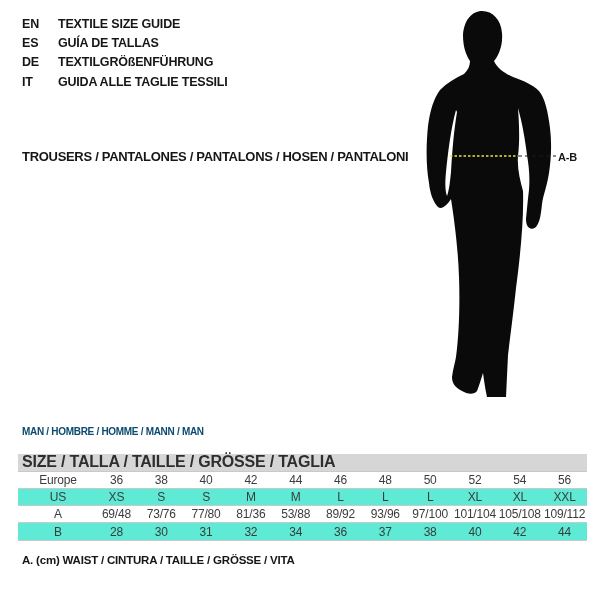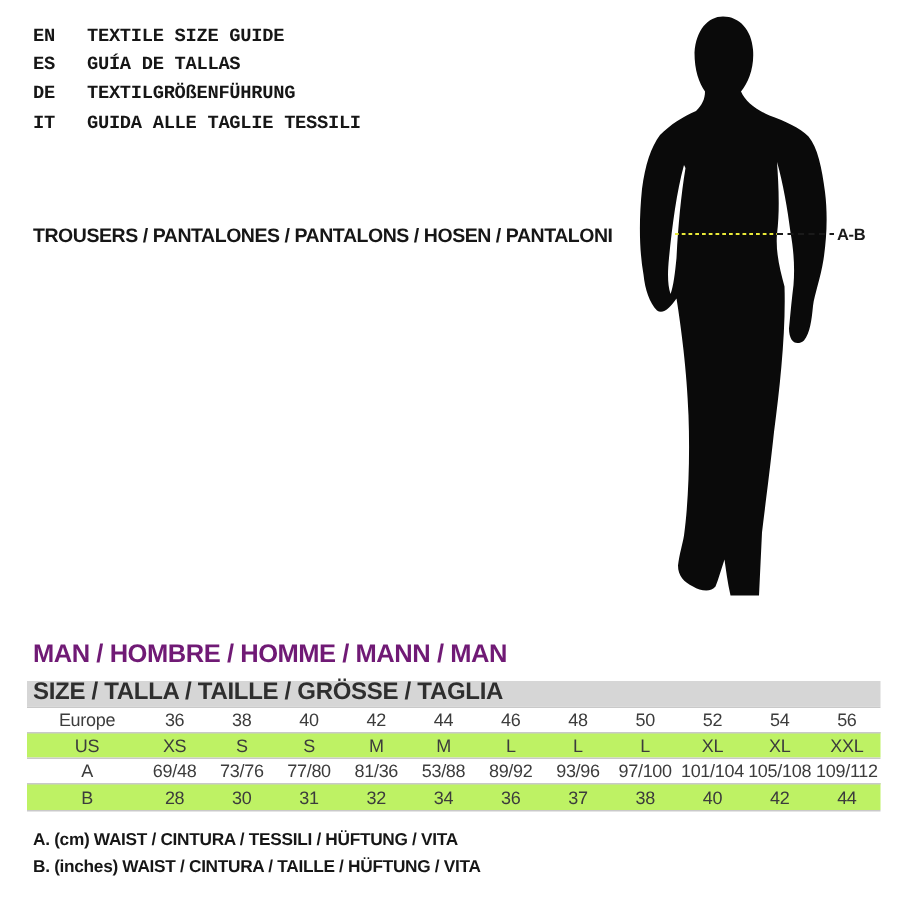--- a/index.html
+++ b/index.html
@@ -1,34 +1,34 @@
 <!DOCTYPE html>
 <html><head>
 <meta charset="utf-8">
 <style>
   html,body{margin:0;padding:0;background:#fff;}
   .canvas{
     position:relative;width:600px;height:600px;background:#ffffff;overflow:hidden;
     font-family:"Liberation Sans",sans-serif;color:#151515;
   }
   
-  .lang-list{position:absolute;left:22px;top:14px;font-family:Liberation Mono, monospace;}
+  .lang-list{position:absolute;left:22px;top:14px;}
   .lang-row{display:flex;align-items:center;height:19.4px;font-size:12.5px;font-weight:bold;letter-spacing:-0.2px;color:#161616;}
   .lang-code{width:36px;flex:0 0 36px;}
   
   .category-title{position:absolute;left:22px;top:109px;font-size:13px;font-weight:bold;letter-spacing:-0.3px;color:#161616;white-space:nowrap;margin-top:40px;}
-  .section-title{position:absolute;left:22px;top:426px;font-size:17px;font-weight:bold;letter-spacing:-0.3px;color:#701a75;white-space:nowrap;}
+  .section-title{position:absolute;left:22px;top:426px;font-size:10px;font-weight:bold;letter-spacing:-0.3px;color:#0c4a6e;white-space:nowrap;}
   
   .silhouette-wrap{position:absolute;left:390px;top:0px;width:200px;height:400px;}
   .ab-label{position:absolute;left:558px;top:151px;font-size:11px;font-weight:bold;color:#1a1a1a;letter-spacing:-0.2px;}
   
   .size-table{position:absolute;left:18px;top:454px;width:569px;border-bottom:1px solid #c9c9c9;}
   .thead{height:16.5px;line-height:16.5px;background:#d6d6d6;color:#2e2e2e;font-size:16px;font-weight:bold;letter-spacing:-0.2px;padding-left:4px;}
   .trow{display:grid;grid-template-columns:76px repeat(11,1fr);height:16.3px;align-items:center;border-top:1px solid #c9c9c9;font-size:12px;color:#3c3c3c;letter-spacing:-0.2px;}
-  .trow.alt{background:#bef264;}
+  .trow.alt{background:#5eead4;}
   .tcell{text-align:center;white-space:nowrap;overflow:visible;}
   .tcell.rowlabel{text-align:center;padding-left:4px;}
   
   .footnotes{position:absolute;left:22px;top:552px;}
   .footnote{height:17.5px;line-height:17.5px;font-size:11.5px;font-weight:bold;letter-spacing:-0.2px;color:#161616;white-space:nowrap;}
 </style>
 </head>
 <body>
 
 <div class="canvas">
@@ -162,17 +162,16 @@
       <div class="tcell">36</div>
       <div class="tcell">37</div>
       <div class="tcell">38</div>
       <div class="tcell">40</div>
       <div class="tcell">42</div>
       <div class="tcell">44</div>
     </div>
   </div>
 
   <div class="footnotes">
-    <div class="footnote">A. (cm) WAIST / CINTURA / TESSILI / HÜFTUNG / VITA</div>
-    <div class="footnote">B. (inches) WAIST / CINTURA / TAILLE / HÜFTUNG / VITA</div>
+    <div class="footnote">A. (cm) WAIST / CINTURA / TAILLE / GRÖSSE / VITA</div>
   </div>
 
 </div>
 
 </body></html>

